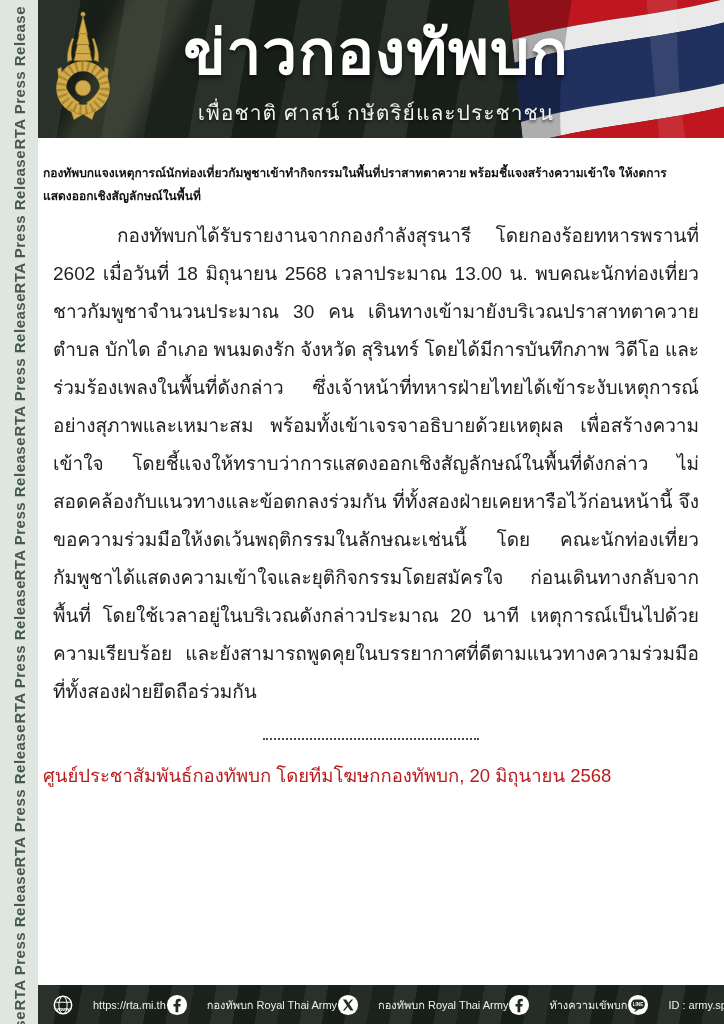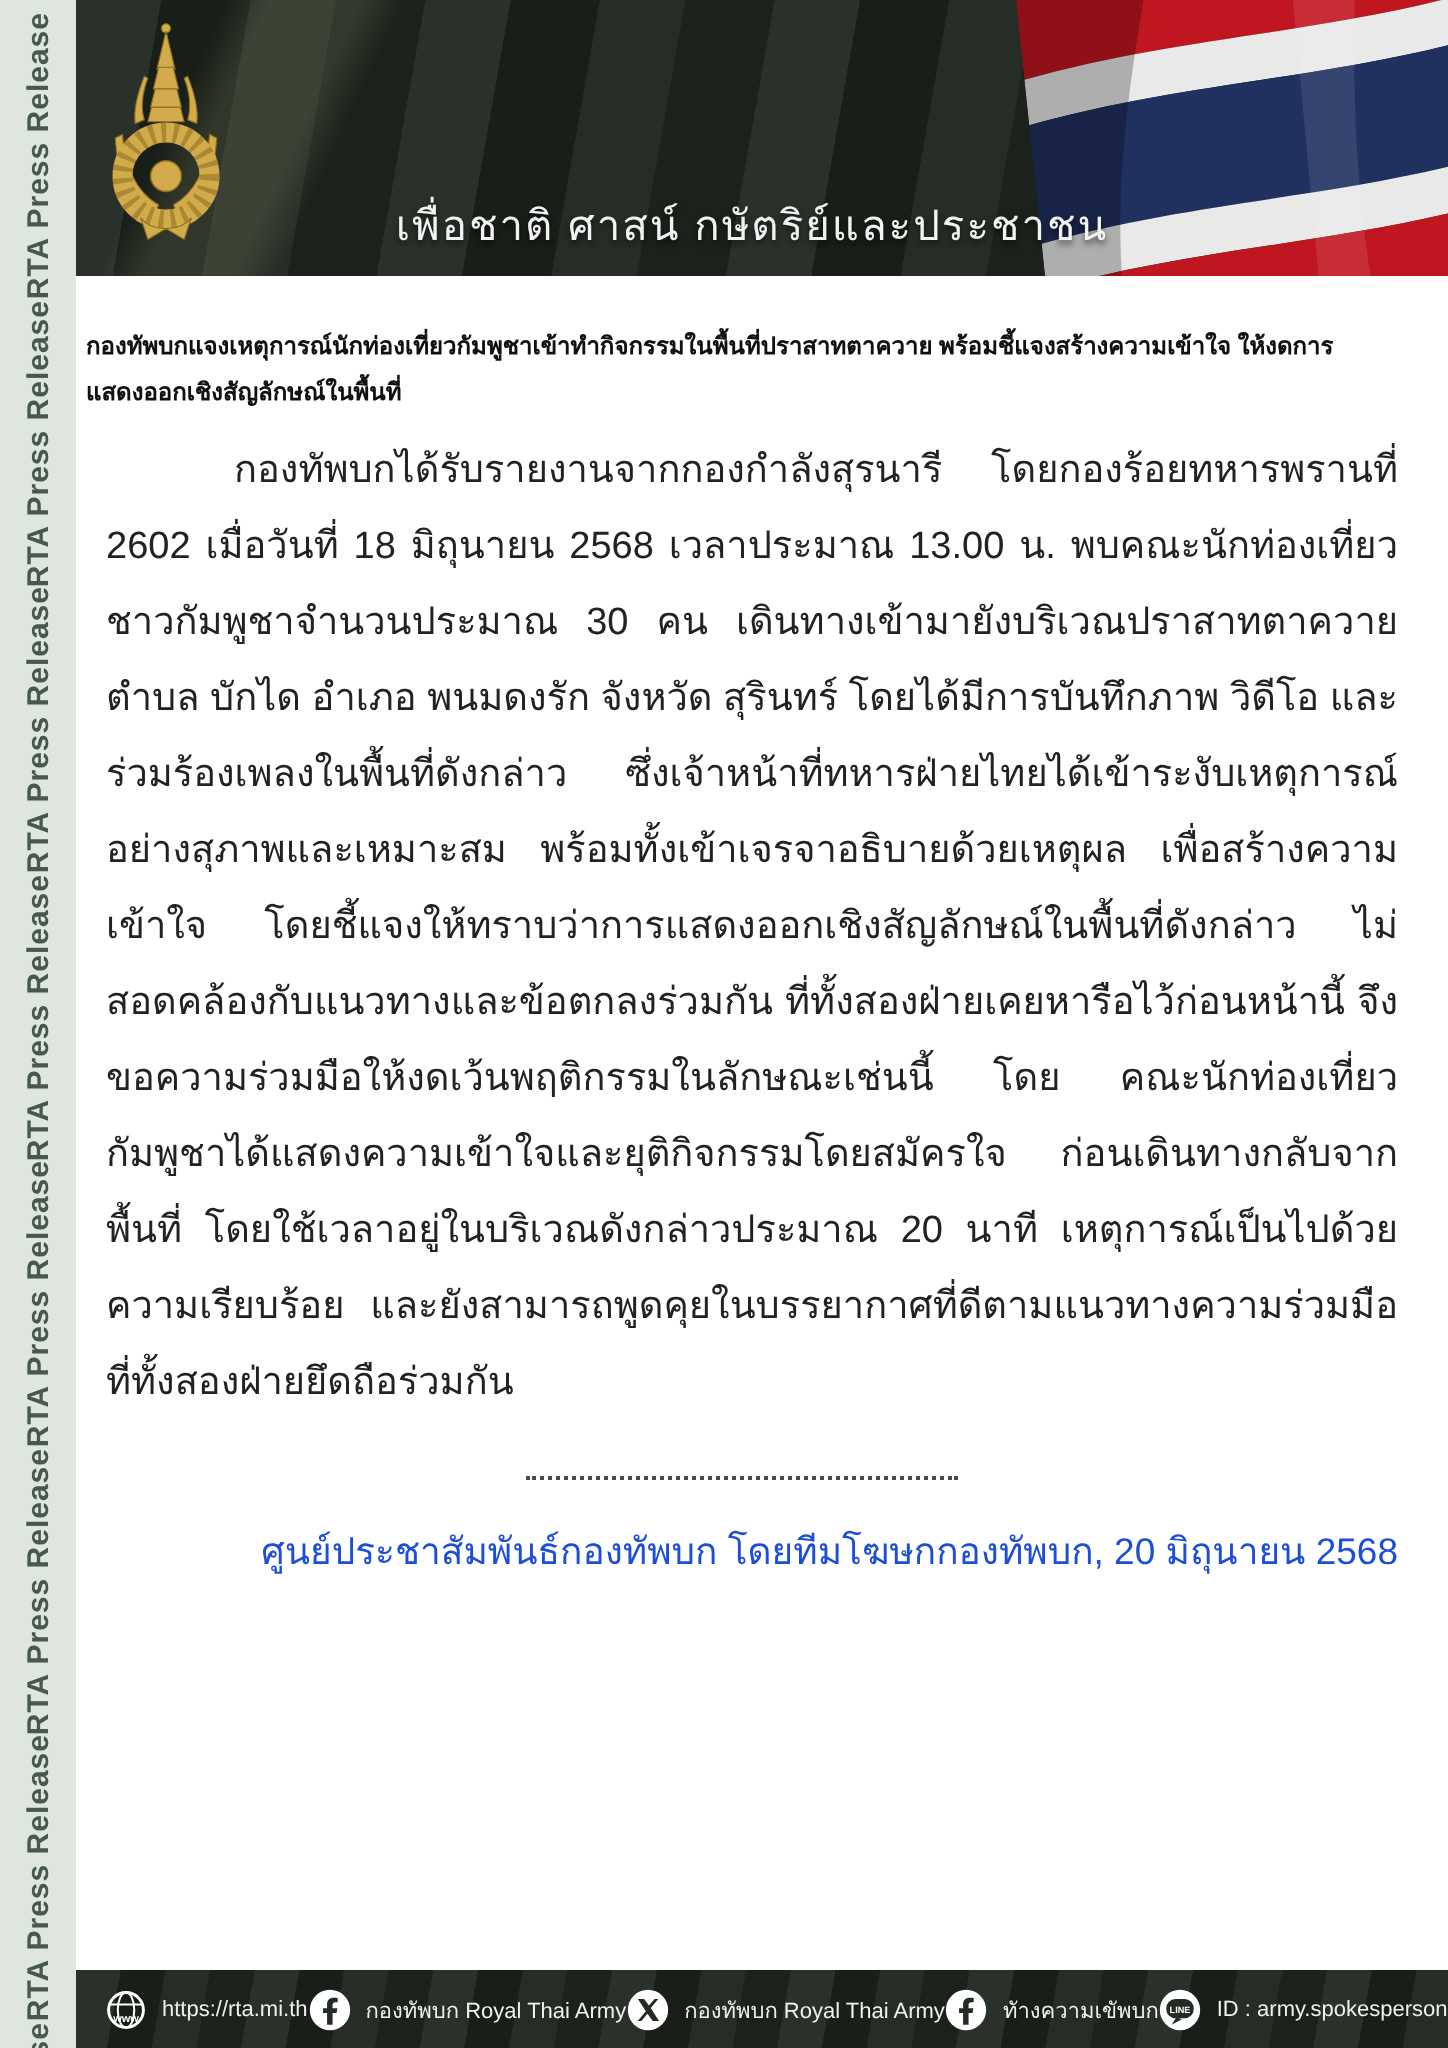--- a/index.html
+++ b/index.html
@@ -64,33 +64,33 @@
   .para {
     font-size:19px; line-height:38px; text-align:justify;
     text-indent:64px; color:#222;margin-left:10px;
   }
   .para.first { margin-top:8px; }
   .dotted-divider {
     width:216px; height:0; margin:27px auto 0;
     border-bottom:2px dotted #4a4a4a;
   }
   .signature {
-    margin-top:21px; text-align:right; font-size:18.5px; color:#1d4ed8;
+    margin-top:21px; text-align:left; font-size:18.5px; color:#b91c1c;
   }
 
   
   .footer {
     position:absolute; left:38px; bottom:0; width:686px; height:39px;
     background-color:#1f261f;
     background-image:
       repeating-linear-gradient(100deg, rgba(255,255,255,0.05) 0 22px, rgba(0,0,0,0.22) 22px 44px, rgba(255,255,255,0.03) 44px 66px, rgba(0,0,0,0.12) 66px 88px);
     display:flex; align-items:center; justify-content:space-between;
     padding:0 14px; z-index:6;
   }
-  .f-item { display:flex; align-items:center; gap:7px; }
+  .f-item { display:flex; align-items:center; gap:19px; }
   .f-label { color:#eef1ee; font-size:11px; white-space:nowrap; }
   .f-icon { width:22px; height:22px; flex:0 0 auto; }
 </style>
 </head>
 <body>
 
 <div class="page">
 
   <div class="sidebar">
       <span class="vlabel">RTA Press Release</span>
@@ -125,20 +125,21 @@
         <path d="M20 30 C16 40 14 48 15 56 L20 54 C18 47 19 38 22 31 Z"></path>
         <path d="M44 30 C48 40 50 48 49 56 L44 54 C46 47 45 38 42 31 Z"></path>
         <path d="M8 62 C9 80 16 94 28 101 L24 108 C12 99 5 84 4 64 Z"></path>
         <path d="M56 62 C55 80 48 94 36 101 L40 108 C52 99 59 84 60 64 Z"></path>
       </g>
       <circle cx="32" cy="85" r="24" fill="none" stroke="#d2ab4a" stroke-width="11"></circle>
       <circle cx="32" cy="85" r="24" fill="none" stroke="#8a6d22" stroke-width="11" stroke-dasharray="2.5 4" opacity="0.55"></circle>
       <circle cx="32" cy="85" r="8.5" fill="#d2ab4a" stroke="#8a6d22" stroke-width="0.8"></circle>
       <path d="M18 108 C24 116 40 116 46 108 L42 120 L32 114 L22 120 Z" fill="#d2ab4a" stroke="#8a6d22" stroke-width="0.6"></path>
     </svg>
+    <div class="hdr-title">ข่าวกองทัพบก</div>
     <div class="hdr-subtitle">เพื่อชาติ ศาสน์ กษัตริย์และประชาชน</div>
   </div>
 
   <div class="doc">
     <div class="headline">กองทัพบกแจงเหตุการณ์นักท่องเที่ยวกัมพูชาเข้าทำกิจกรรมในพื้นที่ปราสาทตาควาย พร้อมชี้แจงสร้างความเข้าใจ ให้งดการแสดงออกเชิงสัญลักษณ์ในพื้นที่</div>
     <p class="para first">กองทัพบกได้รับรายงานจากกองกำลังสุรนารี โดยกองร้อยทหารพรานที่ 2602 เมื่อวันที่ 18 มิถุนายน 2568 เวลาประมาณ 13.00 น. พบคณะนักท่องเที่ยวชาวกัมพูชาจำนวนประมาณ 30 คน เดินทางเข้ามายังบริเวณปราสาทตาควาย ตำบล บักได อำเภอ พนมดงรัก จังหวัด สุรินทร์ โดยได้มีการบันทึกภาพ วิดีโอ และร่วมร้องเพลงในพื้นที่ดังกล่าว ซึ่งเจ้าหน้าที่ทหารฝ่ายไทยได้เข้าระงับเหตุการณ์อย่างสุภาพและเหมาะสม พร้อมทั้งเข้าเจรจาอธิบายด้วยเหตุผล เพื่อสร้างความเข้าใจ โดยชี้แจงให้ทราบว่าการแสดงออกเชิงสัญลักษณ์ในพื้นที่ดังกล่าว ไม่สอดคล้องกับแนวทางและข้อตกลงร่วมกัน ที่ทั้งสองฝ่ายเคยหารือไว้ก่อนหน้านี้ จึงขอความร่วมมือให้งดเว้นพฤติกรรมในลักษณะเช่นนี้ โดย คณะนักท่องเที่ยวกัมพูชาได้แสดงความเข้าใจและยุติกิจกรรมโดยสมัครใจ ก่อนเดินทางกลับจากพื้นที่ โดยใช้เวลาอยู่ในบริเวณดังกล่าวประมาณ 20 นาที เหตุการณ์เป็นไปด้วยความเรียบร้อย และยังสามารถพูดคุยในบรรยากาศที่ดีตามแนวทางความร่วมมือที่ทั้งสองฝ่ายยึดถือร่วมกัน</p>
     <div class="dotted-divider"></div>
     <div class="signature">ศูนย์ประชาสัมพันธ์กองทัพบก โดยทีมโฆษกกองทัพบก, 20 มิถุนายน 2568</div>
   </div>
 

